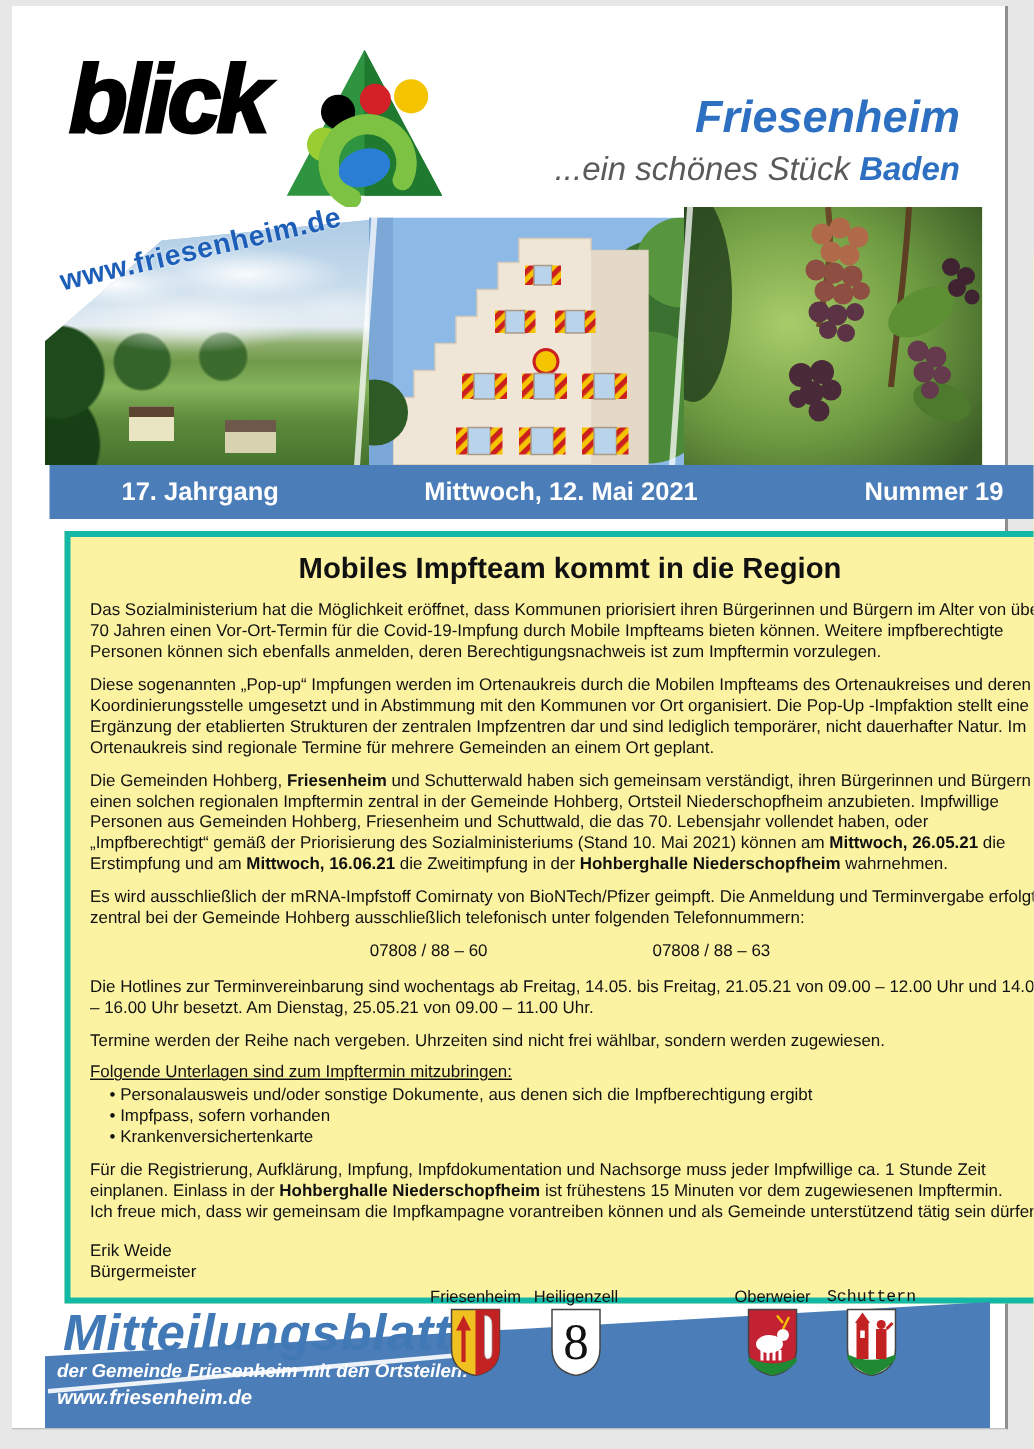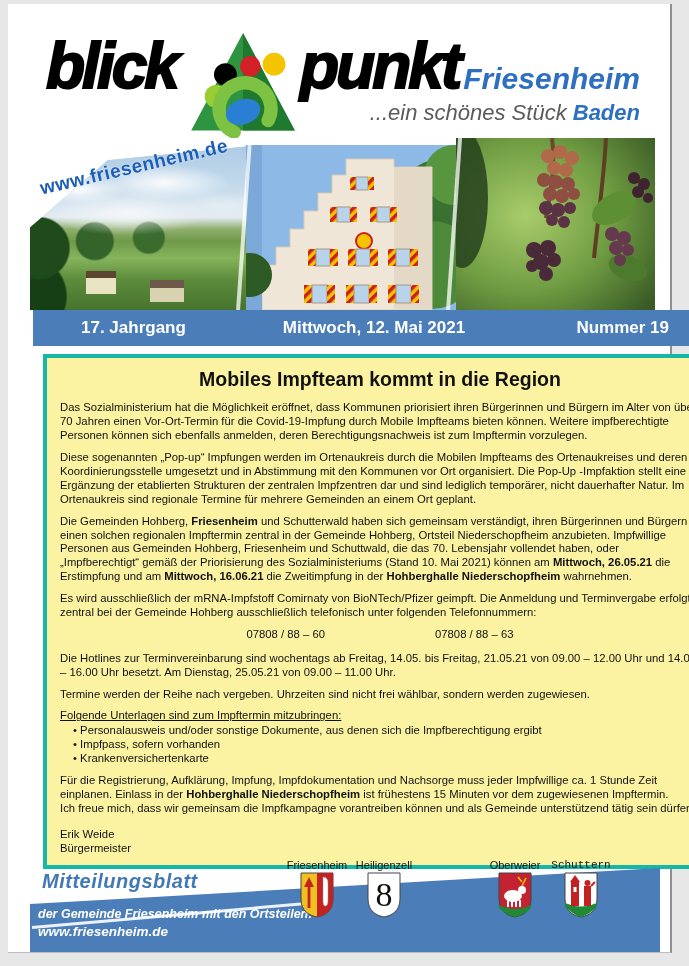--- a/index.html
+++ b/index.html
@@ -87,21 +87,21 @@
   .blue-wedge{
     position:absolute;left:22px;top:13px;width:630px;height:84px;background:#4b7db9;
     clip-path:polygon(0 43%, 100% 0, 100% 100%, 0 100%);
   }
   .wedge-stripe{
     position:absolute;left:24px;top:71px;width:290px;height:3px;
     background:rgba(255,255,255,.9);transform:rotate(-5deg);transform-origin:left center;
   }
   .footer-title{
     position:absolute;left:34px;top:15px;
-    color:#4178b6;font-weight:bold;font-style:italic;font-size:20px;letter-spacing:.5px;
+    color:#4178b6;font-weight:bold;font-style:italic;font-size:34px;letter-spacing:.5px;
   }
   .footer-line1{position:absolute;left:30px;top:52px;color:#fff;font-weight:bold;font-style:italic;font-size:12.5px;}
   .footer-line2{position:absolute;left:30px;top:69px;color:#fff;font-weight:bold;font-style:italic;font-size:13.5px;}
   .crest{position:absolute;top:4px;width:80px;text-align:center;}
   .crest .lbl{font-size:11px;color:#111;margin-bottom:1px;}
   .crest svg{display:block;margin:0 auto;}
   .crest0{left:269px;} .crest1{left:336px;} .crest2{left:401px;} .crest3{left:467px;} .crest4{left:533px;font-family:Liberation Mono, monospace;}
 </style>
 </head>
 <body>
@@ -115,21 +115,20 @@
         <polygon points="55,3 105,97 5,97" fill="#2e9440"></polygon>
         <polygon points="55,3 105,97 55,97" fill="#1f7a30"></polygon>
         <circle cx="38" cy="43" r="11" fill="#000"></circle>
         <circle cx="62" cy="35" r="10" fill="#d42027"></circle>
         <circle cx="85" cy="33" r="11" fill="#f5c400"></circle>
         <circle cx="29" cy="64" r="11" fill="#9acd32"></circle>
         <circle cx="57" cy="76" r="25" fill="none" stroke="#7dc242" stroke-width="13" stroke-dasharray="118 60" stroke-linecap="round" transform="rotate(115 57 76)"></circle>
         <ellipse cx="55" cy="79" rx="17" ry="12" fill="#2a7fd4" transform="rotate(-18 55 79)"></ellipse>
       </svg>
     </div>
-    <div class="logo-word logo-punkt">punkt</div>
     <div class="muni-name">Friesenheim</div>
     <div class="tagline"><span>...ein schönes Stück </span><b>Baden</b></div>
   </div>
 
   <div class="photo-strip">
     <div class="site-diagonal">www.friesenheim.de</div>
     <div class="photo-left">
       <div class="house"></div>
       <div class="house2"></div>
     </div>

